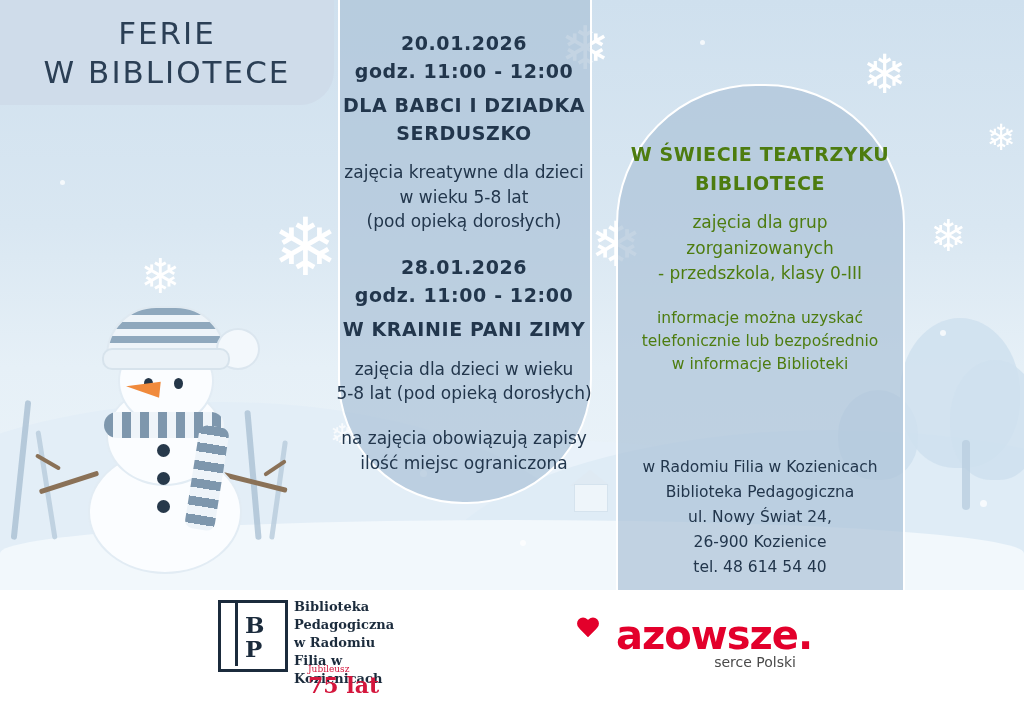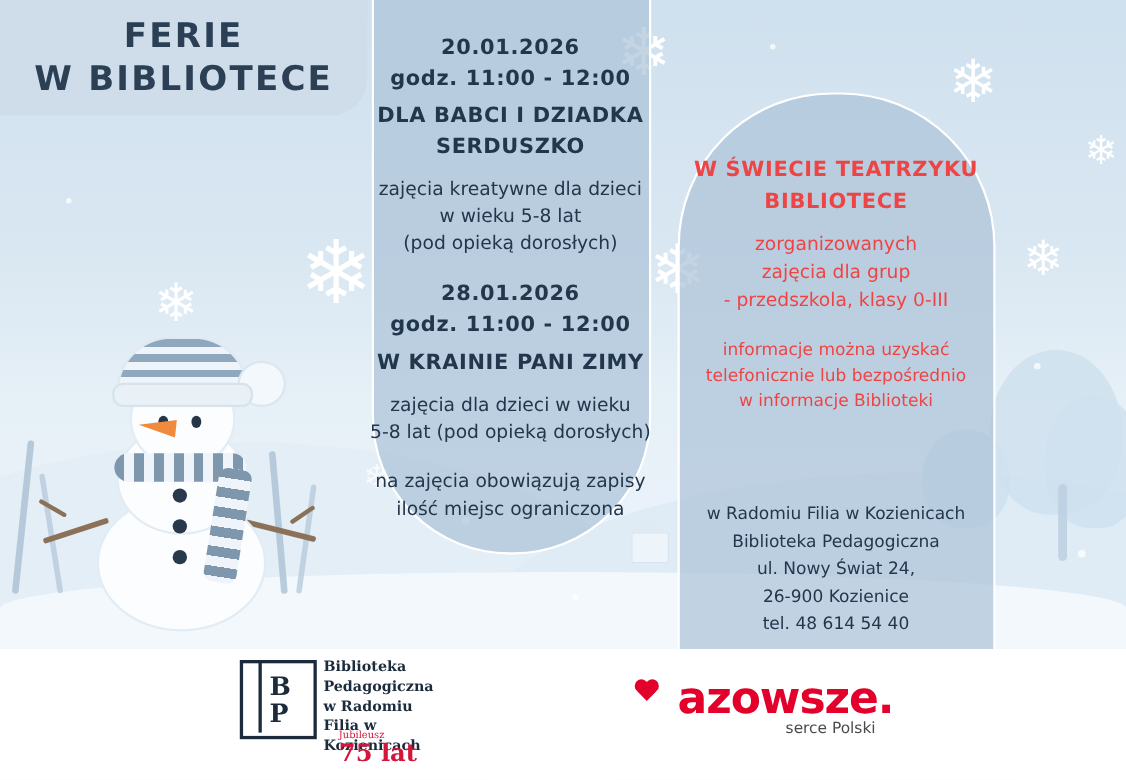--- a/index.html
+++ b/index.html
@@ -61,21 +61,21 @@
   }
   
   .title-panel{
     position:absolute;left:0;top:0;width:334px;height:105px;
     background:#cfdcea;
     border-bottom-right-radius:34px;
     display:flex;flex-direction:column;align-items:center;justify-content:center;
   }
   .title-line{
     font-family:"DejaVu Sans", sans-serif;
-    font-weight:bold;color:#2b3f55;letter-spacing:2px;
+    font-weight:normal;color:#2b3f55;letter-spacing:2px;
     font-size:31px;line-height:1.25;text-align:center;
   }
   
   .panel{
     position:absolute;
     background:rgba(173,196,216,0.72);
     border:2px solid #ffffff;
   }
   .panel-left{
     left:338px;top:-46px;width:250px;height:546px;
@@ -93,21 +93,21 @@
   .gap{height:13px;}
   .gap-sm{height:7px;}
   .gap-lg{height:20px;}
   
   .left-text{
     position:absolute;left:336px;top:30px;width:256px;
     text-align:center;color:#22364c;line-height:1.45;
   }
   .right-text{
     position:absolute;left:610px;top:140px;width:300px;
-    text-align:center;color:#ef4444;line-height:1.5;
+    text-align:center;color:#4d7c0f;line-height:1.5;
   }
   .right-addr{
     position:absolute;left:610px;top:455px;width:300px;
     text-align:center;color:#22364c;line-height:1.62;font-size:15.5px;
   }
   
   .snowman{position:absolute;left:40px;top:320px;width:250px;height:260px;}
   .sm-body{position:absolute;border-radius:50%;background:#fbfdff;border:2px solid #e2ecf4;}
   .sm-bottom{left:48px;top:130px;width:150px;height:120px;}
   .sm-mid{left:66px;top:66px;width:114px;height:96px;}
@@ -213,22 +213,22 @@
     <div class="gap-lg"></div>
     <p class="ln mid">na zajęcia obowiązują zapisy</p>
     <p class="ln mid">ilość miejsc ograniczona</p>
   </div>
 
   <div class="panel panel-right"></div>
   <div class="right-text">
     <p class="ln bold big">W ŚWIECIE TEATRZYKU</p>
     <p class="ln bold big">BIBLIOTECE</p>
     <div class="gap"></div>
+    <p class="ln mid">zajęcia dla grup</p>
     <p class="ln mid">zorganizowanych</p>
-    <p class="ln mid">zajęcia dla grup</p>
     <p class="ln mid">- przedszkola, klasy 0-III</p>
     <div class="gap-lg"></div>
     <p class="ln sm">informacje można uzyskać</p>
     <p class="ln sm">telefonicznie lub  bezpośrednio</p>
     <p class="ln sm">w informacje Biblioteki</p>
   </div>
   <div class="right-addr">
     <p class="ln">w Radomiu Filia w Kozienicach</p>
     <p class="ln">Biblioteka Pedagogiczna</p>
     <p class="ln">ul. Nowy Świat 24,</p>

